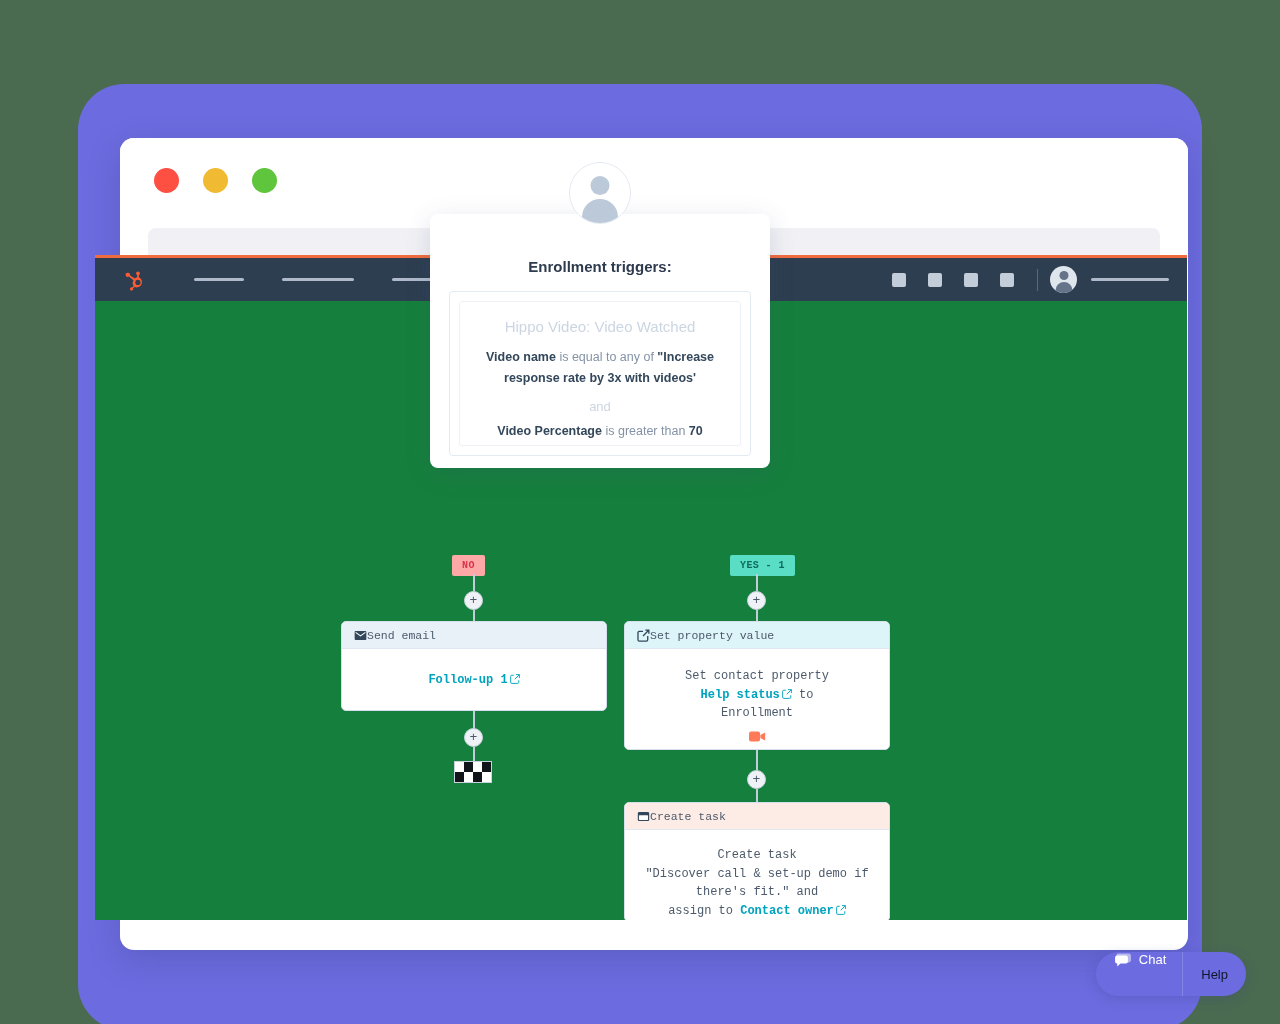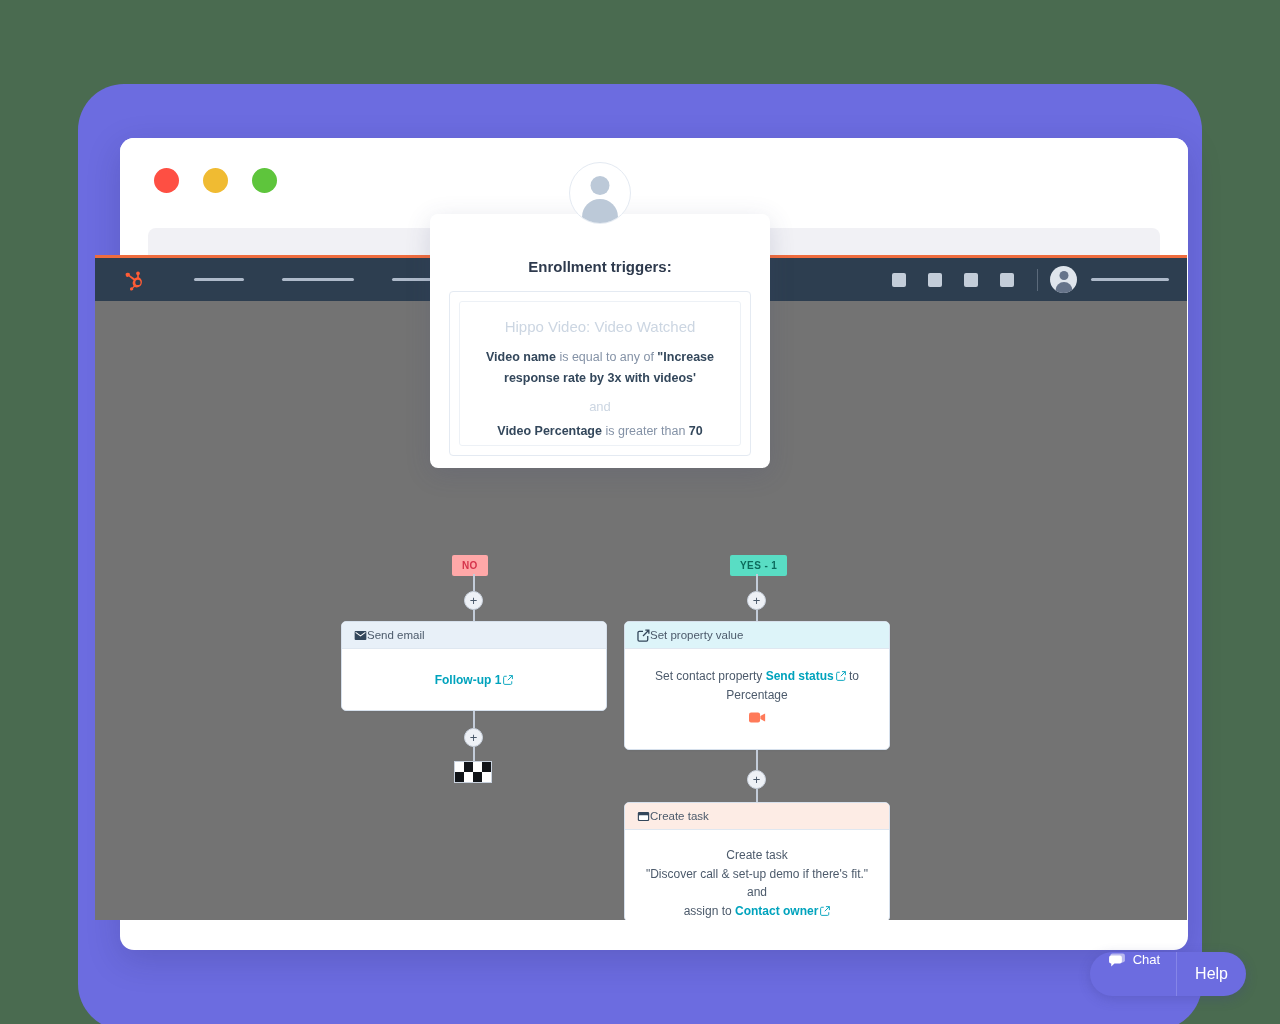--- a/index.html
+++ b/index.html
@@ -94,21 +94,22 @@
   }
   .nav-name {
     width: 78px; height: 3px; background: #aebaca;
     border-radius: 2px; margin-left: 14px;
   }
 
   
   .canvas {
     position: relative;
     height: 619px;
-    background: #737373;
+    background: #15803d;
+    font-family: Liberation Mono, monospace;
   }
 
   
   .vline { position: absolute; width: 1.5px; background: #c3ccd9; }
   .hline { position: absolute; height: 1.5px; background: #c3ccd9; }
 
   .plus {
     position: absolute;
     width: 19px; height: 19px;
     border-radius: 50%;
@@ -238,21 +239,21 @@
   }
   .chatbtn {
     display: flex; align-items: flex-start; gap: 7px;
     padding: 0 16px 0 18px;
     color: #fff; font-size: 13px;
     cursor: pointer;
   }
   .helpbtn {
     display: flex; align-items: center;
     padding: 0 18px;
-    color: #ffffff; font-size: 16px;
+    color: #0f172a; font-size: 13px;
     border-left: 1px solid #8585e8;
     cursor: pointer;
   }
 </style>
 </head>
 <body>
 
 <div class="purple-frame"></div>
 
 <div class="browser-window">
@@ -340,25 +341,25 @@
 
     <div class="node" style="left:529px; top:320px; width:266px; height:129px;">
       <div class="node-head cyan">
         <svg width="13" height="13" viewBox="0 0 16 16">
           <path d="M13.2 8.6v4.6a1.6 1.6 0 0 1-1.6 1.6H2.8a1.6 1.6 0 0 1-1.6-1.6V4.4a1.6 1.6 0 0 1 1.6-1.6h4.6" stroke="#33475b" stroke-width="1.6" fill="none"></path>
           <path d="M10.2 1.4h4.4v4.4M14.4 1.6L7.4 8.6" stroke="#33475b" stroke-width="1.6" fill="none"></path>
         </svg>
         <span>Set property value</span>
       </div>
       <div class="node-body" style="padding-top:18px;">
-        <span>Set contact property </span><span class="lnk">Send status</span><svg class="ext" width="10" height="10" viewBox="0 0 16 16">
+        <span>Set contact property </span><span class="lnk">Help status</span><svg class="ext" width="10" height="10" viewBox="0 0 16 16">
             <path d="M6 2H2.8A1.8 1.8 0 0 0 1 3.8v9.4A1.8 1.8 0 0 0 2.8 15h9.4a1.8 1.8 0 0 0 1.8-1.8V10" stroke="#00a3bd" stroke-width="1.5" fill="none"></path>
             <path d="M9.5 1h5.5v5.5M15 1L7.6 8.4" stroke="#00a3bd" stroke-width="1.5" fill="none"></path>
           </svg><span> to</span>
-        <div>Percentage</div>
+        <div>Enrollment</div>
         <div style="margin-top:7px;">
           <svg width="17" height="13" viewBox="0 0 20 14">
             <rect x="0" y="1" width="13" height="12" rx="2.4" fill="#ff7a59"></rect>
             <path d="M13.4 5.2L19 2.2v9.6l-5.6-3z" fill="#ff7a59"></path>
           </svg>
         </div>
       </div>
     </div>
 
     <div class="vline" style="left:661px; top:449px; height:20px;"></div>

